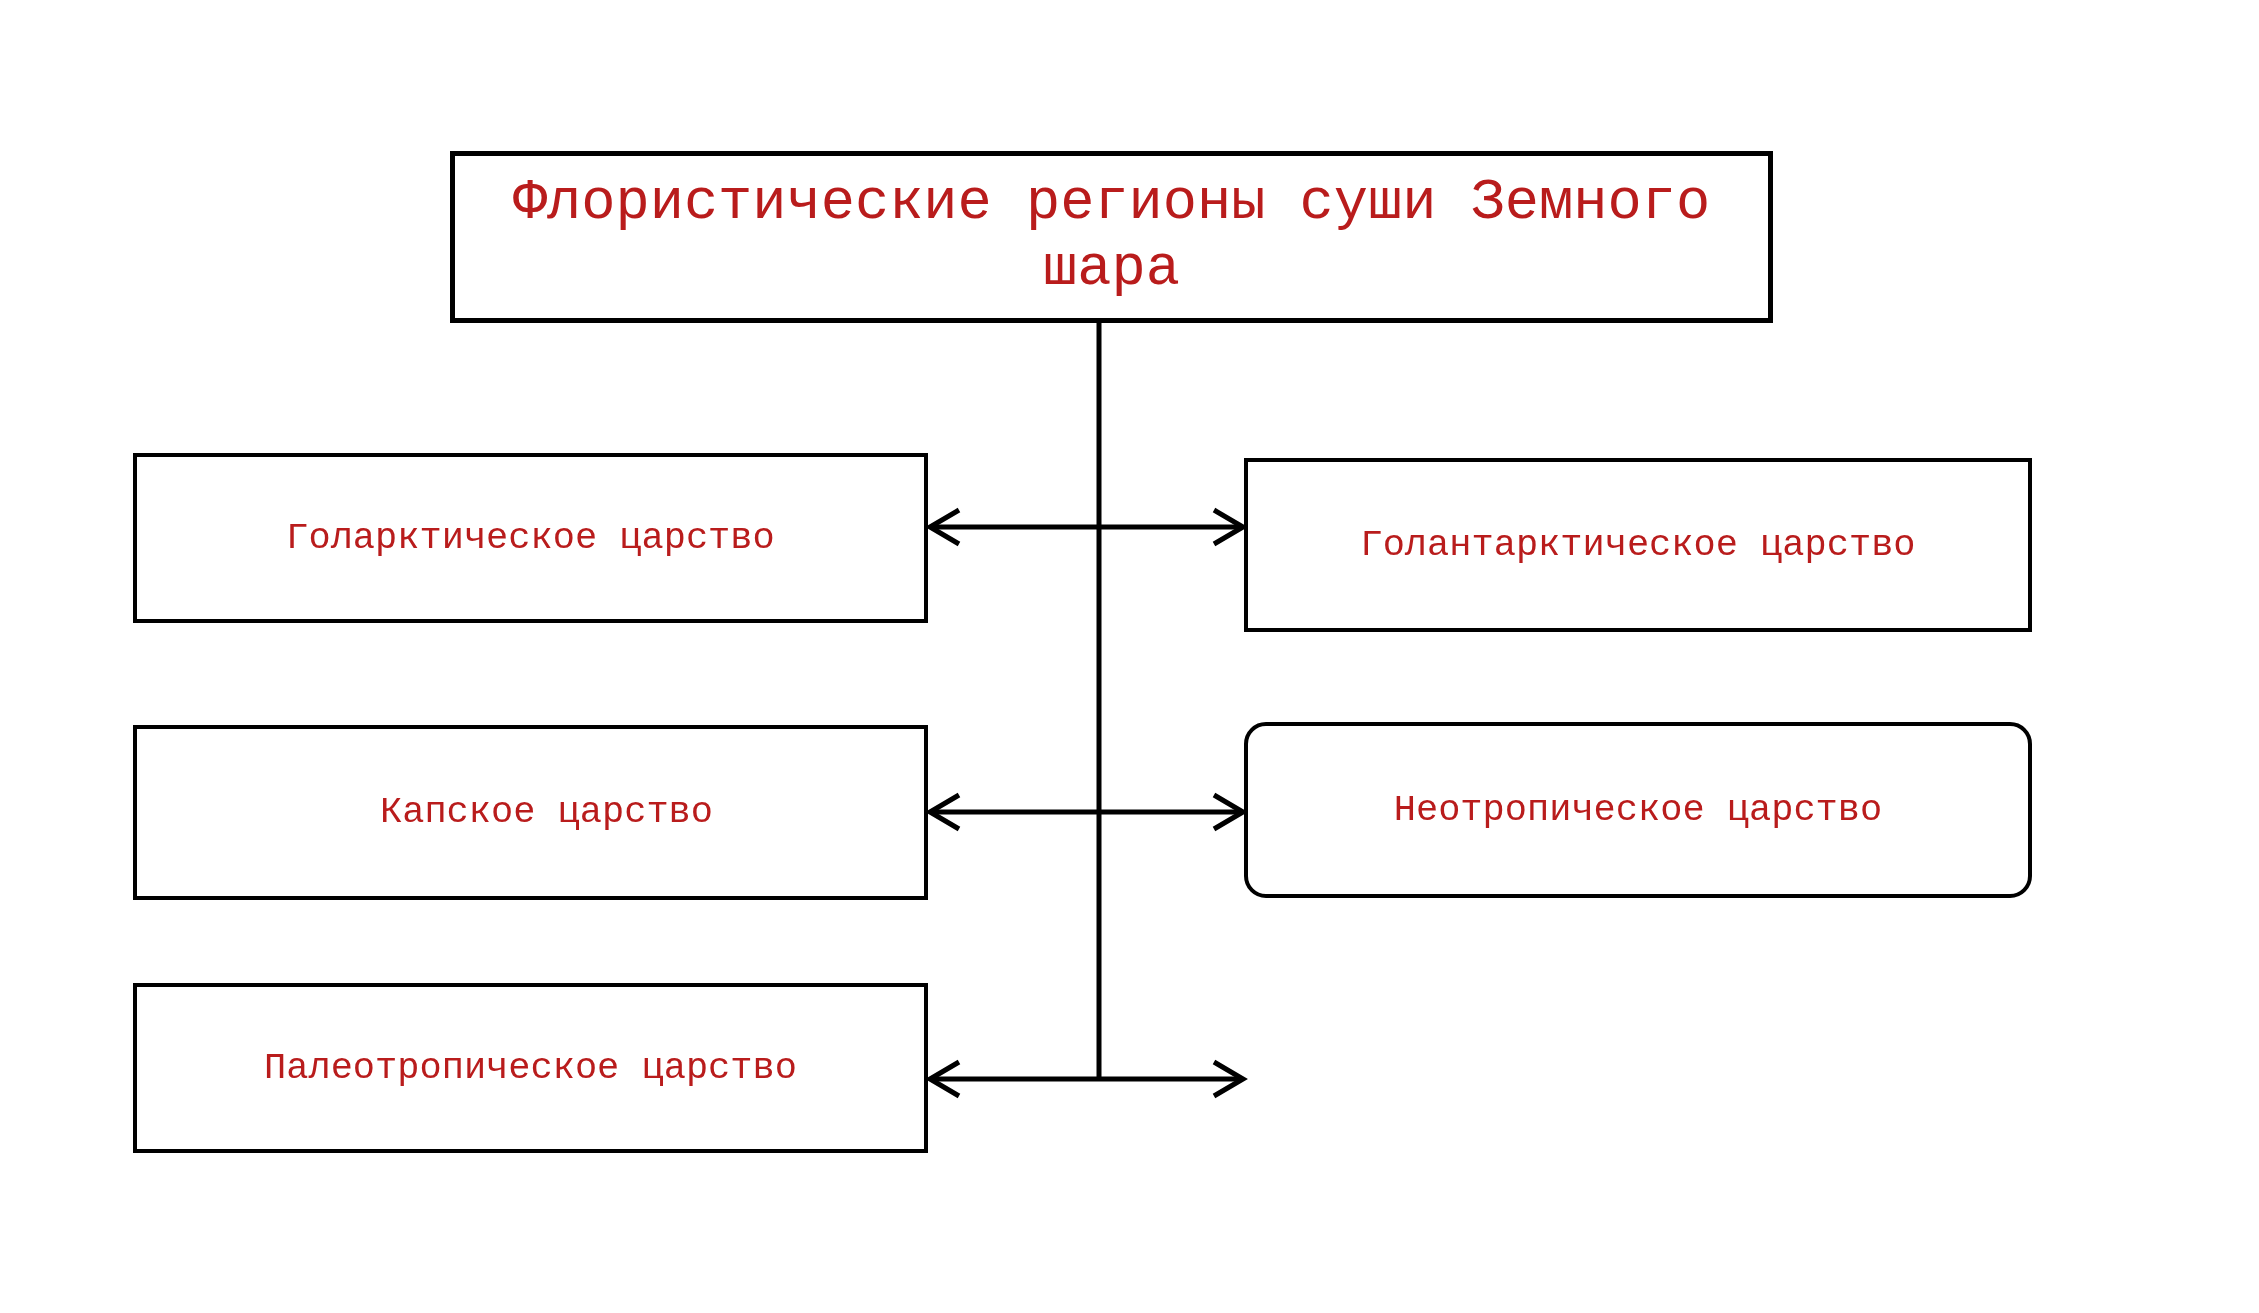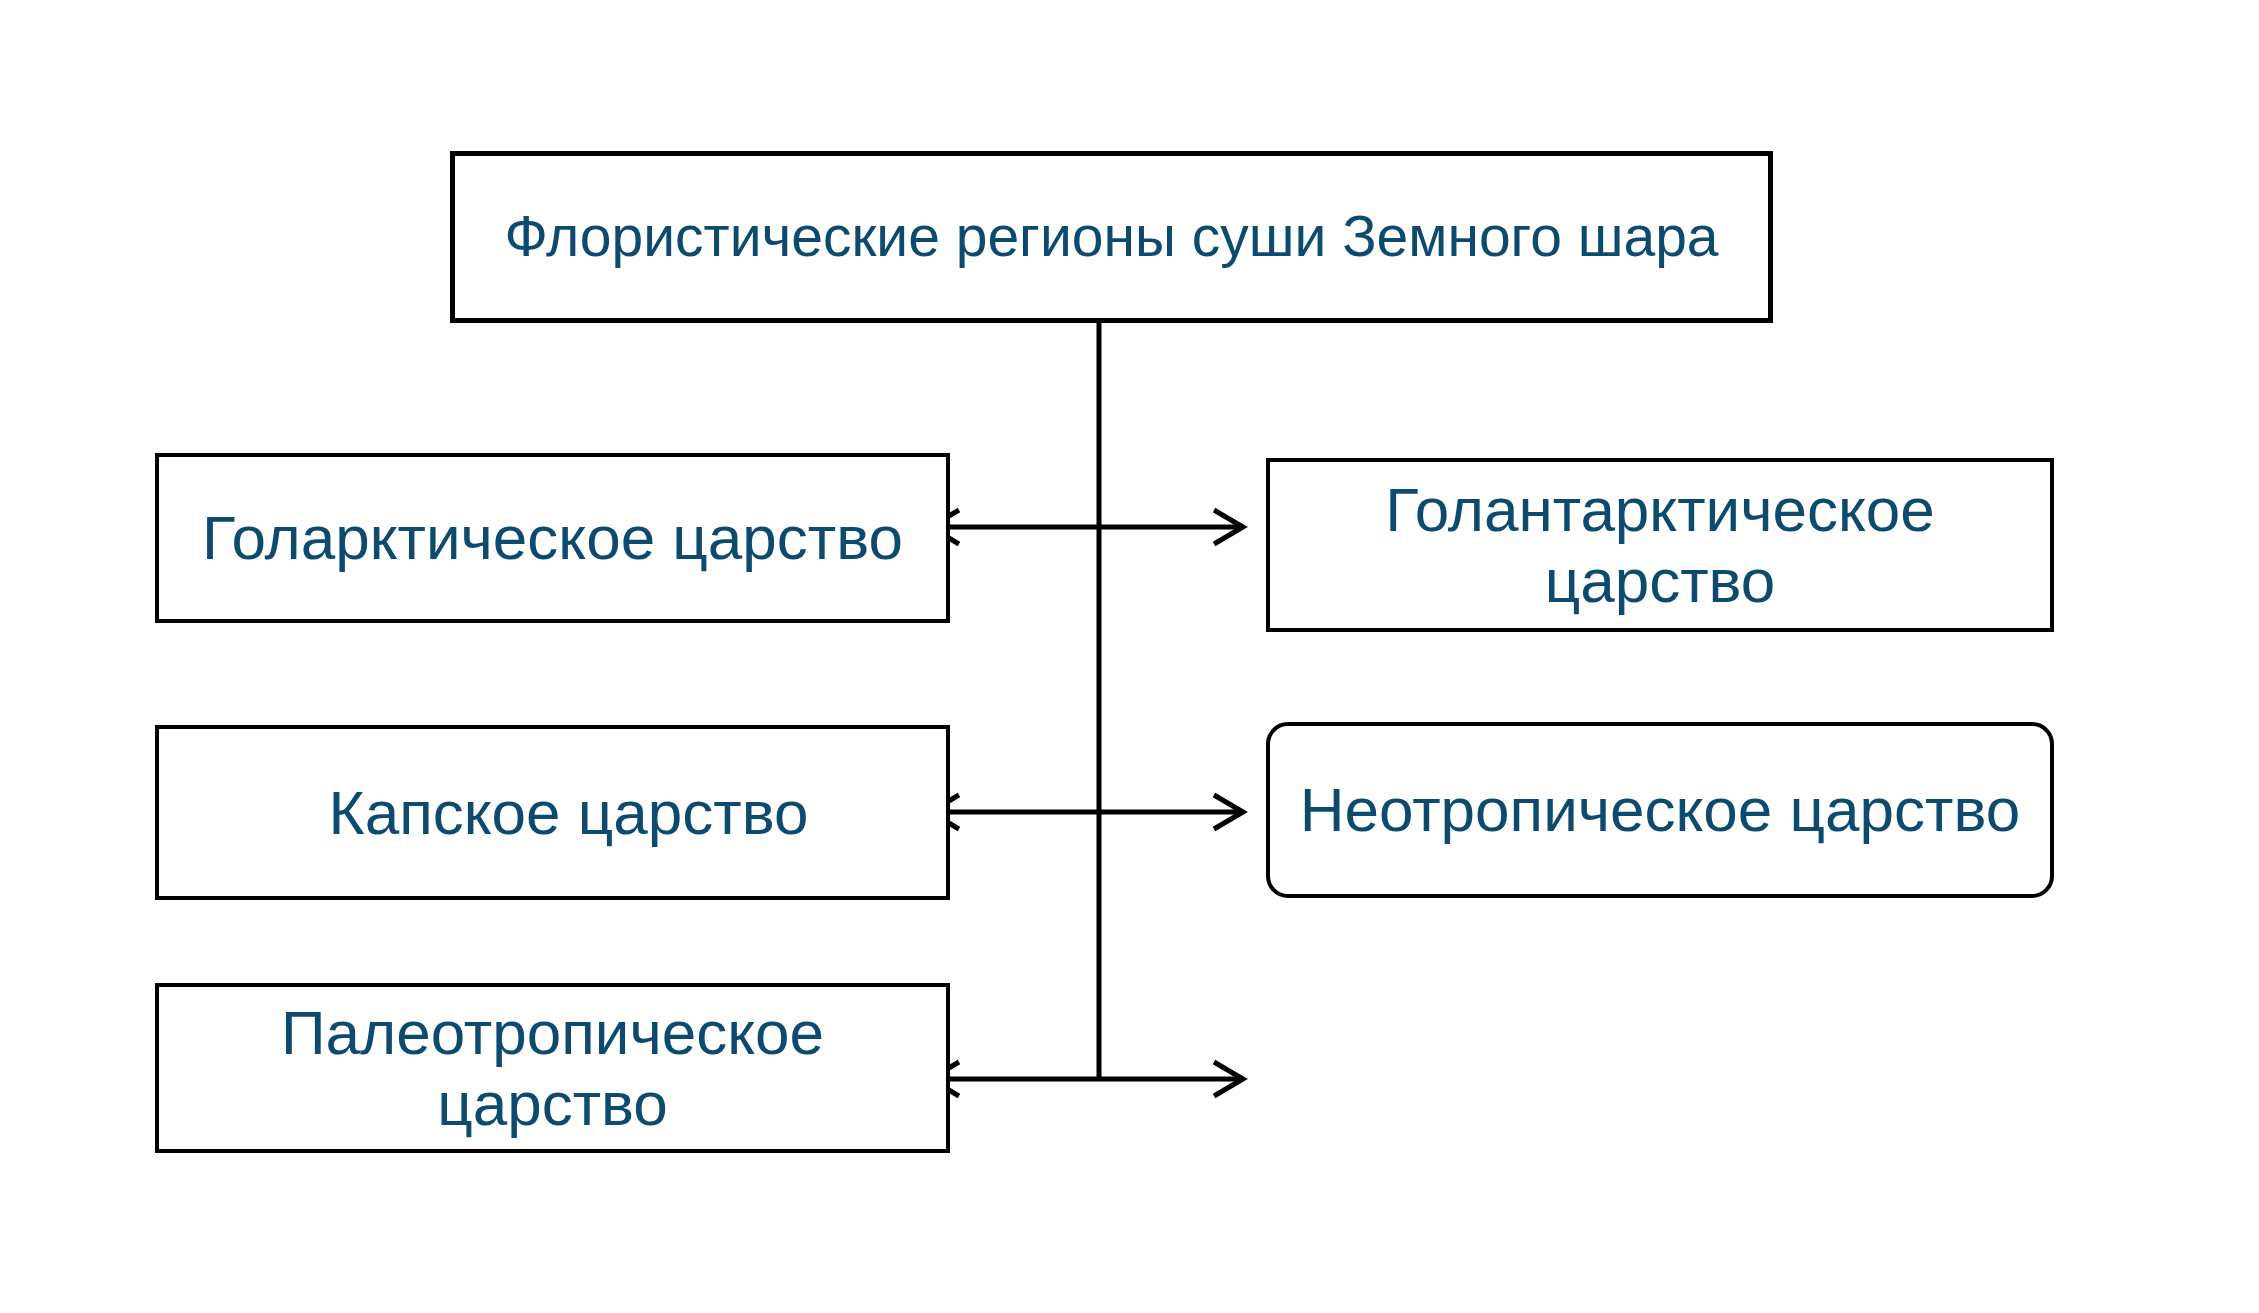--- a/index.html
+++ b/index.html
@@ -5,22 +5,22 @@
   html, body {
     margin: 0;
     padding: 0;
     background: #ffffff;
   }
   #canvas {
     position: relative;
     width: 2259px;
     height: 1313px;
     background: #ffffff;
-    font-family: Liberation Sans, sans-serif;
-    color: #0c4a6e;
+    font-family: Liberation Mono, monospace;
+    color: #b91c1c;
     overflow: hidden;
   }
   .box {
     position: absolute;
     box-sizing: border-box;
     border: 4px solid #000000;
     background: #ffffff;
     display: flex;
     align-items: center;
     justify-content: center;
@@ -29,22 +29,21 @@
   }
   .title-box {
     left: 450px;
     top: 151px;
     width: 1323px;
     height: 172px;
     border-width: 5px;
     font-size: 57px;
   }
   .kingdom {
-    font-size: 62px;
-    margin-left: 22px;
+    font-size: 37px;
   }
   
   .lbox { left: 133px; width: 795px; }
   .lbox-1 { top: 453px; height: 170px; }
   .lbox-2 { top: 725px; height: 175px; padding-left: 32px; }
   .lbox-3 { top: 983px; height: 170px; }
   
   .rbox { left: 1244px; width: 788px; justify-content: center; }
   .rbox-1 { top: 458px; height: 174px; }
   .rbox-2 { top: 722px; height: 176px; border-radius: 22px; }

